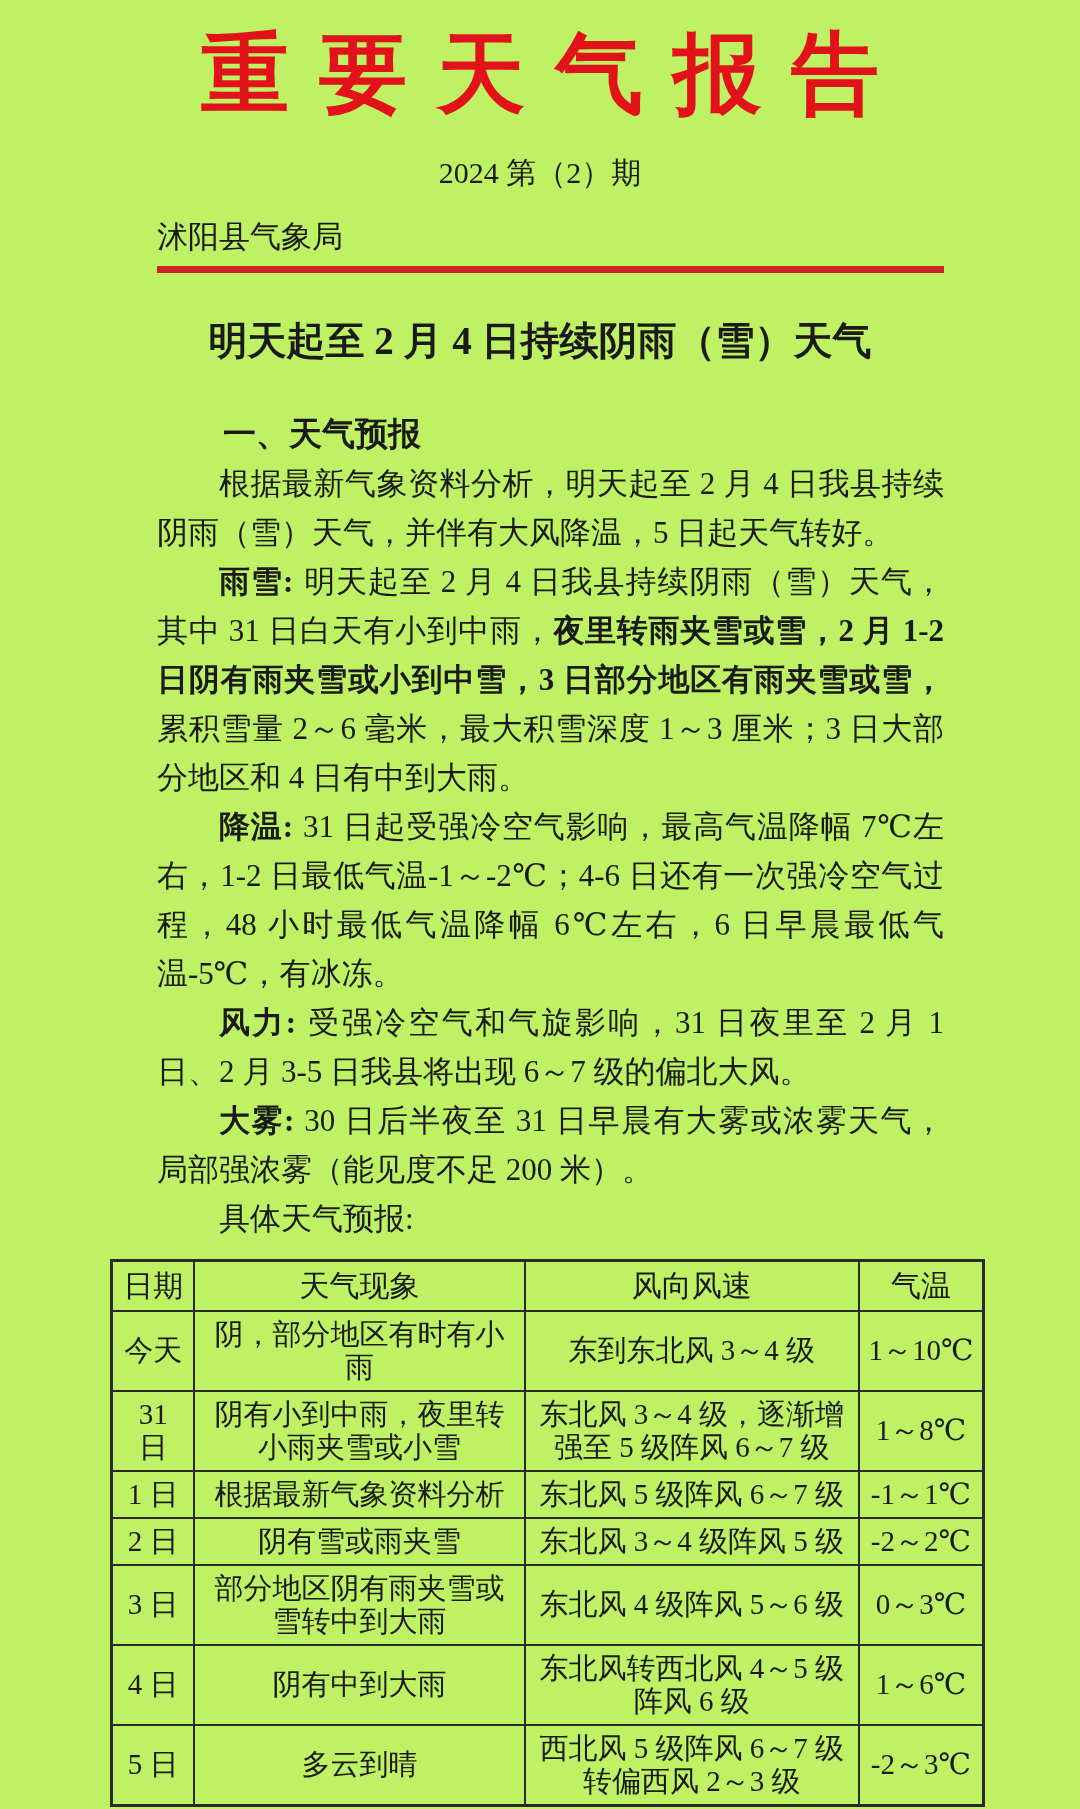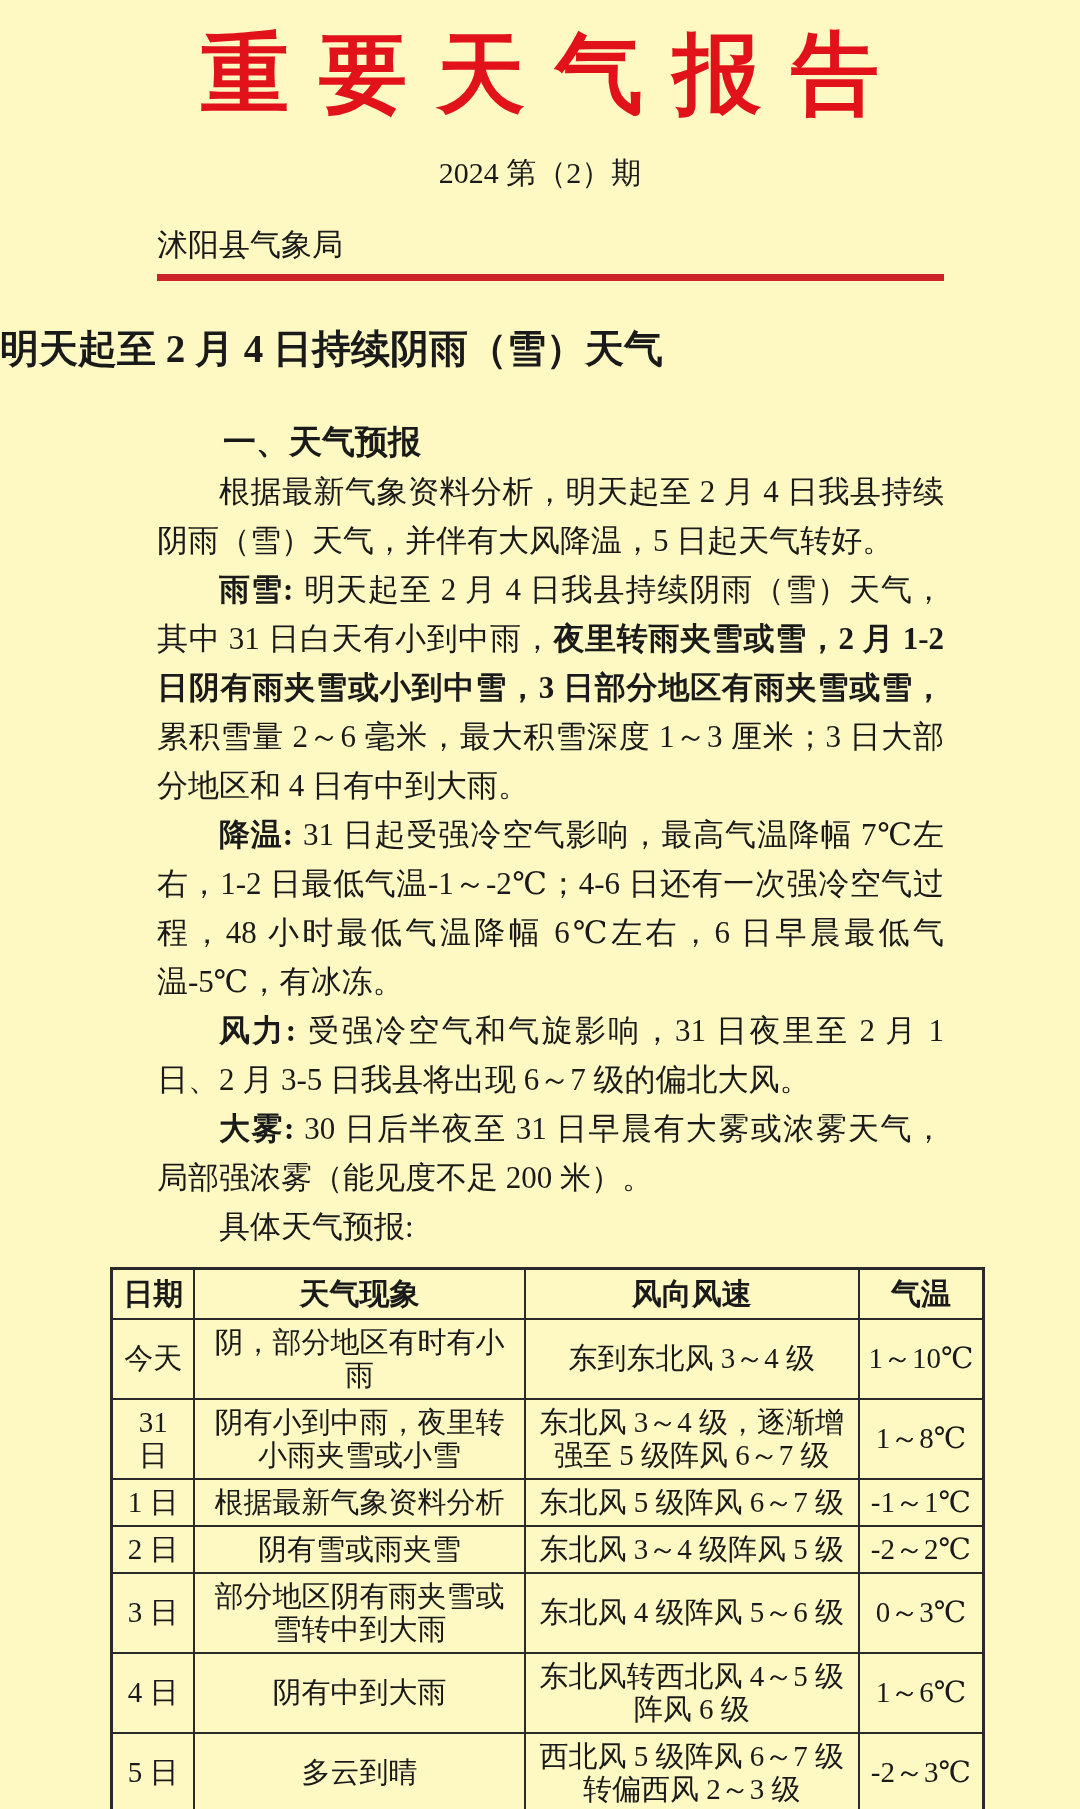--- a/index.html
+++ b/index.html
@@ -6,56 +6,56 @@
   html, body { background: #ffffff; }
   body {
     width: 1080px;
     font-family: "Liberation Serif", "DejaVu Serif", serif;
     color: #1a1a1a;
   }
   .page {
     position: relative;
     width: 1080px;
     height: 1809px;
-    background: #fef9c3;
+    background: #bef264;
     overflow: hidden;
   }
   .doc-title {
     margin-top: 28px;
     text-align: center;
     font-size: 88px;
     line-height: 94px;
     font-weight: bold;
     color: #e2121a;
     letter-spacing: 30px;
     text-indent: 30px;
     white-space: nowrap;
   }
   .issue-line {
     margin-top: 34px;
     text-align: center;
     font-size: 30px;
     line-height: 34px;
   }
   .bureau-row {
-    margin: 38px 136px 0 157px;
+    margin: 30px 136px 0 157px;
     display: flex;
     justify-content: space-between;
     align-items: baseline;
     font-size: 31px;
     line-height: 34px;
   }
   .red-rule {
     margin: 12px 136px 0 157px;
     height: 7px;
     background: #cc2328;
   }
   .headline {
     margin-top: 45px;
-    text-align: left;
+    text-align: center;
     font-size: 39px;
     line-height: 46px;
     font-weight: bold;
   }
   .body-block {
     margin: 0 136px 16px 157px;
     font-size: 31px;
     line-height: 49px;
     text-align: justify;
   }
@@ -80,21 +80,21 @@
   }
   table.forecast th, table.forecast td {
     border: 2px solid #2a2a2a;
     text-align: center;
     vertical-align: middle;
     padding: 6px 8px;
     line-height: 33px;
   }
   table.forecast th {
     height: 50px;
-    font-weight: bold;
+    font-weight: normal;
     font-size: 30px;
   }
   table.forecast td { height: 46px; }
 </style>
 </head>
 <body>
 
 <div class="page">
 
   <h1 class="doc-title">重要天气报告</h1>

